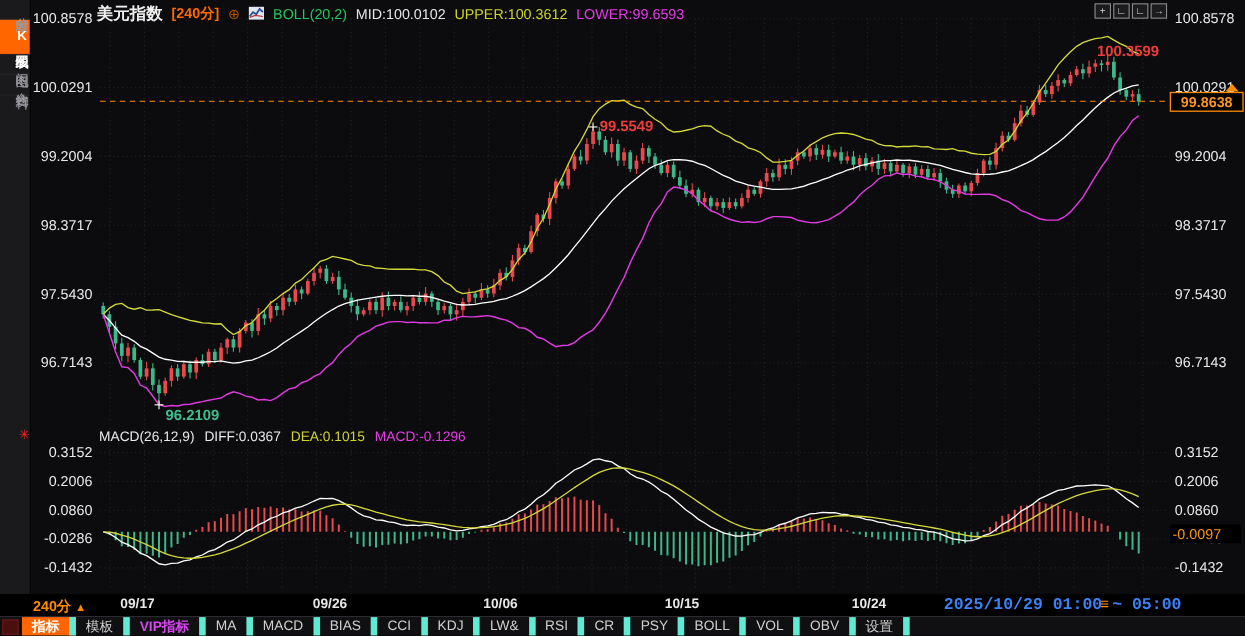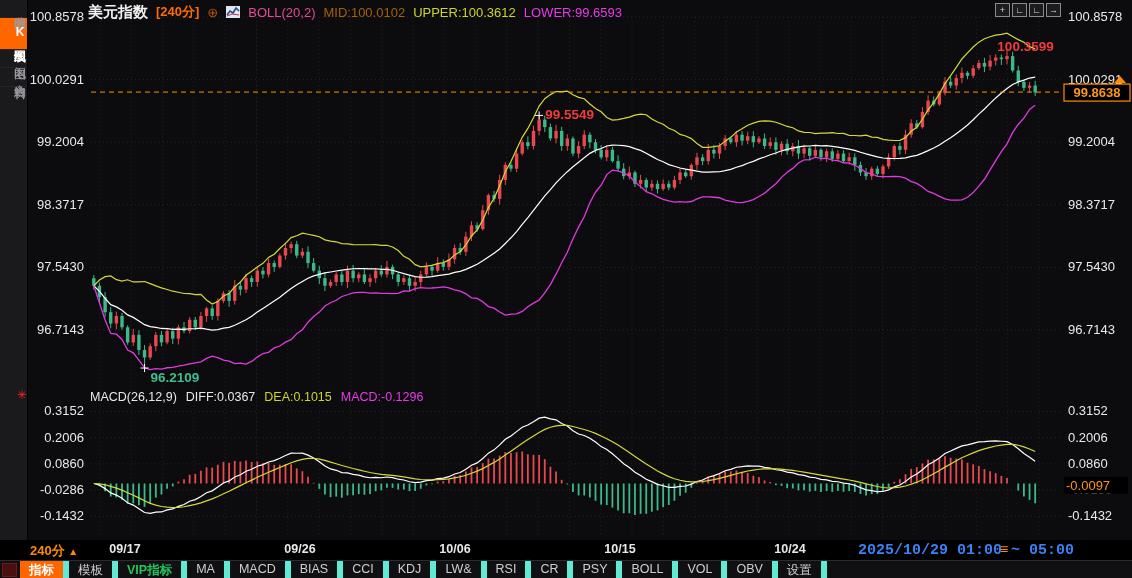--- a/index.html
+++ b/index.html
@@ -16,21 +16,21 @@
               margin:0 auto; display:block; border-bottom:1px solid #26262a; }
   .side-tab.active { background:#f60; color:#fff; font-weight:bold; }
   .burst { position:absolute; left:17px; top:388px; color:#ff2222; font-size:12px; z-index:7; }
 
   
   .hdr { position:absolute; left:88px; top:3px; height:18px; display:flex; align-items:center;
          gap:8px; z-index:5; font-size:13px; white-space:nowrap; }
   .hdr .title { color:#f0f0f0; font-weight:bold; font-size:15px; }
   .hdr .period { color:#ff6a00; font-weight:bold; }
   .hdr .collapse { color:#b85400; font-size:13px; }
-  .hdr .boll { color:#ec4899; } .hdr .mid { color:#a16207; }
+  .hdr .boll { color:#22c55e; } .hdr .mid { color:#e5e5e5; }
   .hdr .upper { color:#cdd32f; } .hdr .lower { color:#e83ae8; }
   .mini-chart { width:14px; height:12px; display:inline-block; }
 
   
   .tr-icons { position:absolute; left:995px; top:3px; display:flex; gap:2px; z-index:5; }
   .tr-icons .ibox { width:15px; height:14px; border:1px solid #8a8a8e; background:#1c1c1f;
                     color:#d8d8d8; font-size:9px; line-height:12px; text-align:center; cursor:pointer; }
 
   
   .macd-hdr { position:absolute; left:90px; top:390px; display:flex; gap:9px; z-index:5;
@@ -46,21 +46,21 @@
            font-weight:bold; font-size:12.5px; }
   .session { position:absolute; left:858px; top:2px; color:#3b82f6; font-weight:bold; font-size:15px;font-family:Liberation Mono, monospace; }
 
   
   .toolbar { position:absolute; left:0; top:560px; width:1132px; height:18px; background:#101013;
              border-top:1px solid #2c2c30; display:flex; align-items:stretch; z-index:4; }
   .tb-ico { width:15px; height:14px; margin:2px 3px 0 2px; background:#4a0f0f; border:1px solid #6b1b1b; }
   .tb { padding:1px 9px 0 9px; font-size:12.5px; color:#cfcfcf; border-right:6px solid #5eead4;
         cursor:pointer; white-space:nowrap; }
   .tb.active { background:#f60; color:#fff; font-weight:bold; }
-  .tb.vip { color:#22c55e; font-weight:bold; }
+  .tb.vip { color:#d946ef; font-weight:bold; }
 
   
   .menu-ico { position:absolute; left:1000px; top:541px; color:#ff8a00; font-size:14px; z-index:5; }
   .watermark { position:absolute; left:1003px; top:524px; color:#f0f0f0; font-size:40px;
                letter-spacing:1px; z-index:6; line-height:44px; }
 
   svg text { font-family:"Liberation Sans", sans-serif; }
 </style>
 </head>
 <body>

